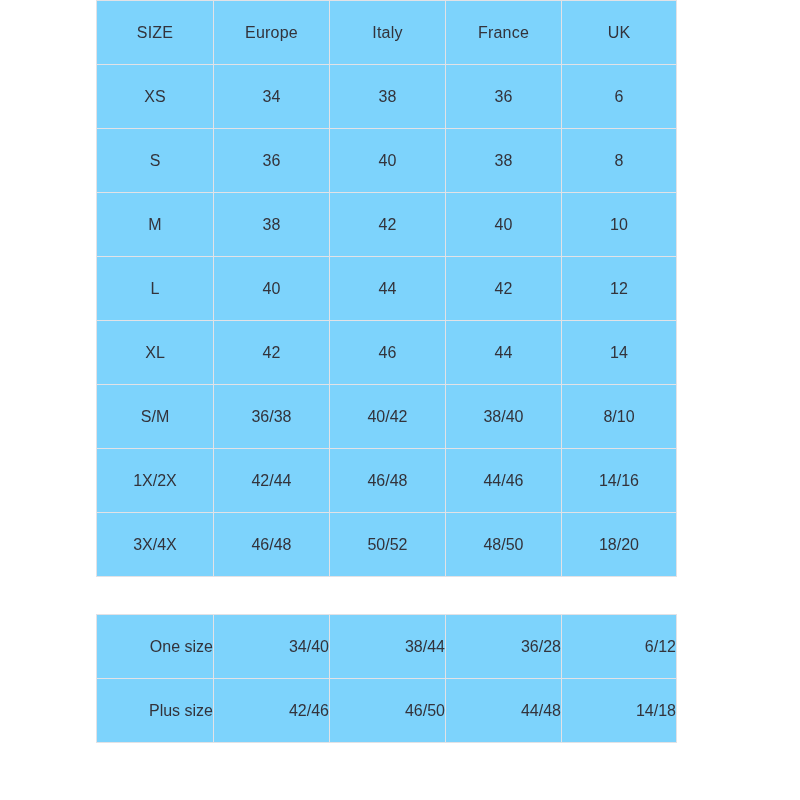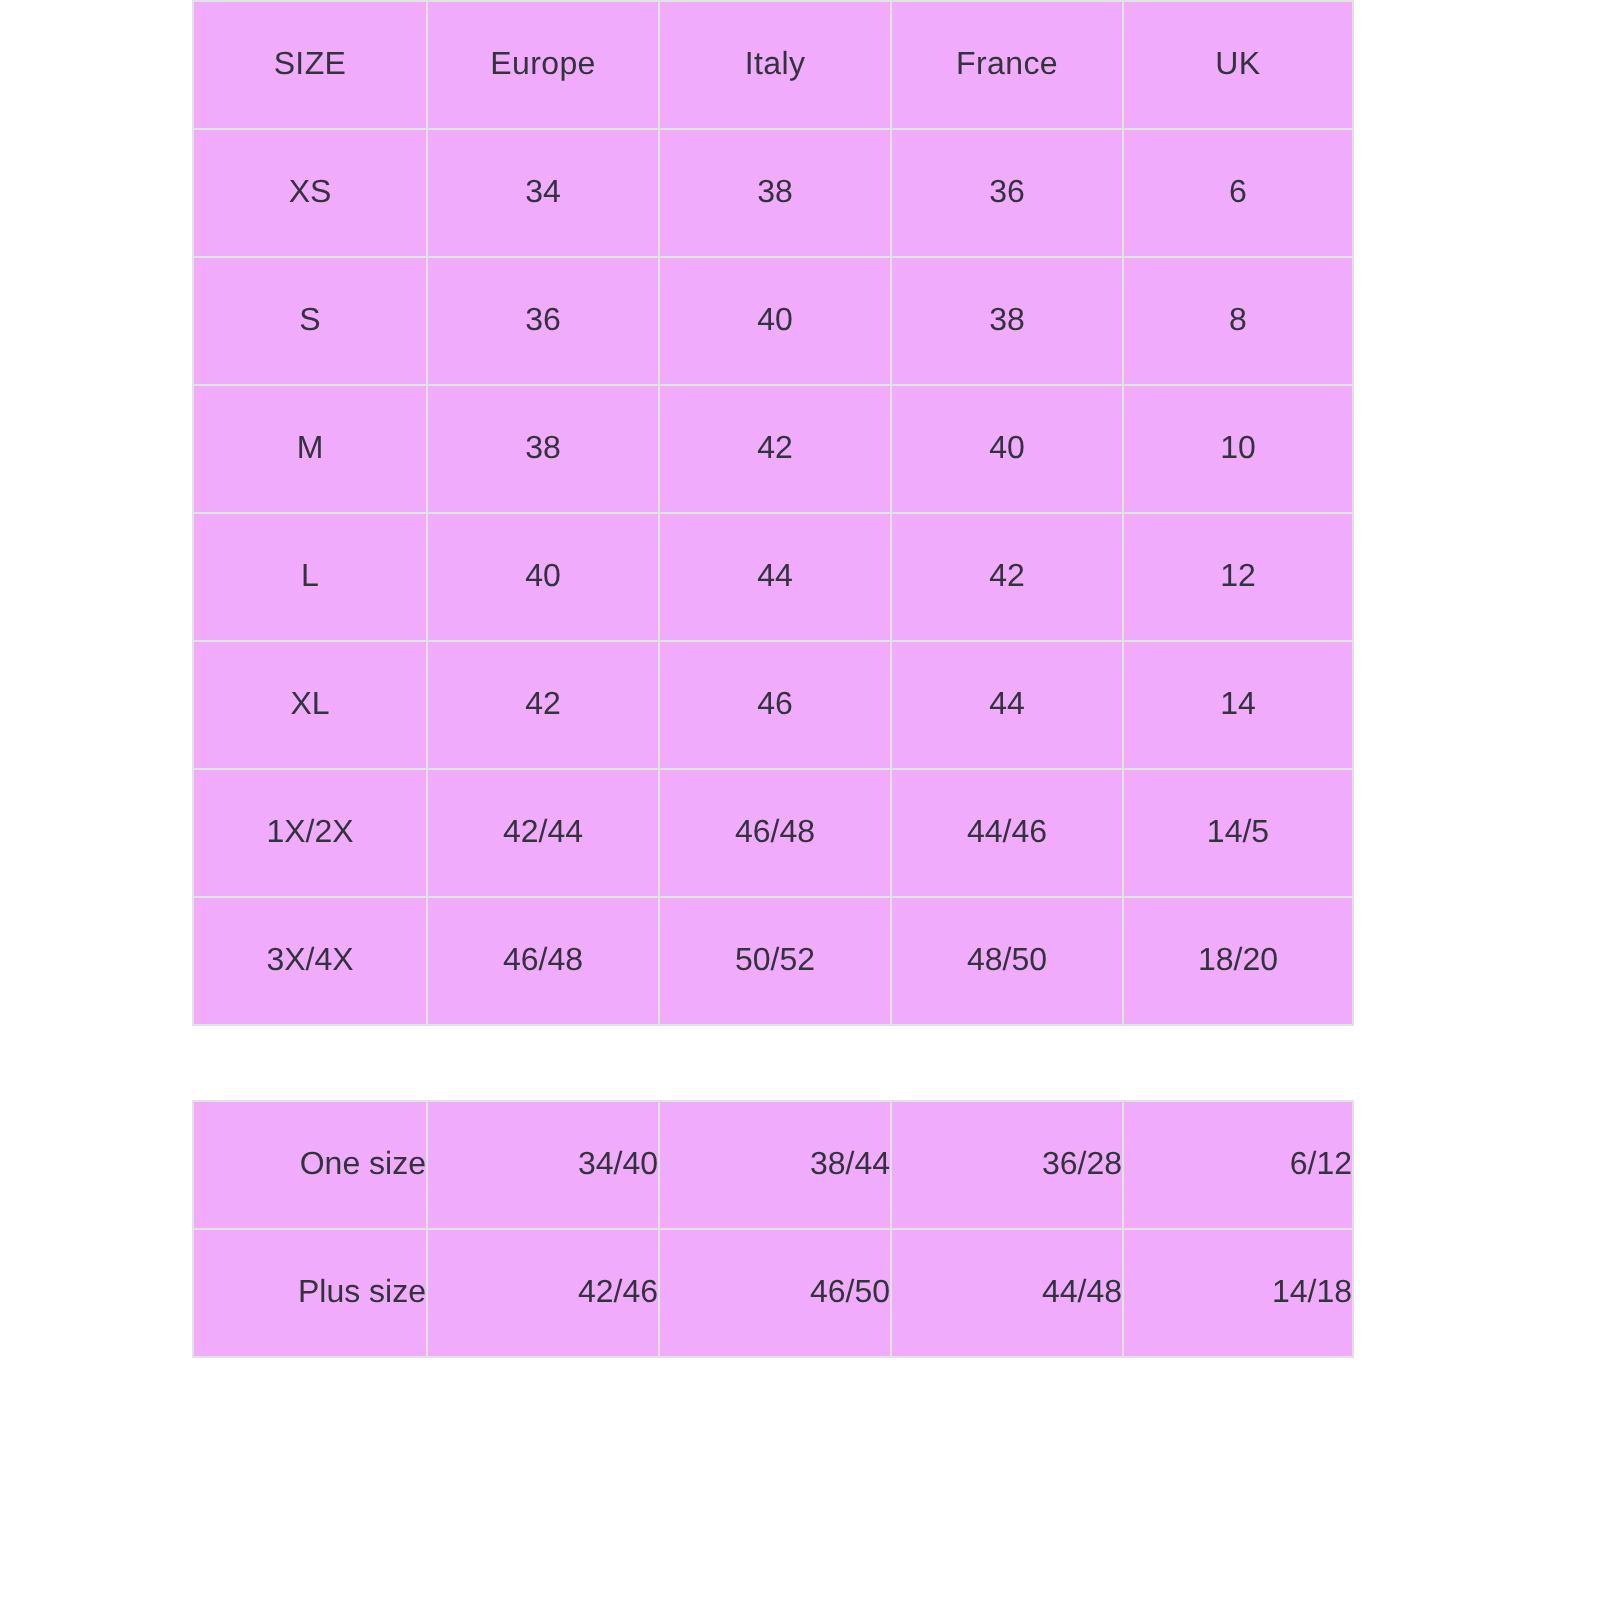--- a/index.html
+++ b/index.html
@@ -23,21 +23,21 @@
   .tables-wrap {
     position: absolute;
     left: 96px;
     top: 0px;
     width: 580px;
   }
   table.size-table {
     border-collapse: collapse;
     table-layout: fixed;
     width: 580px;
-    background: #f0abfc;
+    background: #7dd3fc;
   }
   table.size-table td,
   table.size-table th {
     border: 1px solid #e2e2e6;
     text-align: center;
     vertical-align: middle;
     font-size: 16px;
     font-weight: 400;
     color: #33333b;
     padding: 0;
@@ -131,25 +131,32 @@
           <td class="valcell">12</td>
         </tr>
         <tr>
           <td class="rowlabel">XL</td>
           <td class="valcell">42</td>
           <td class="valcell">46</td>
           <td class="valcell">44</td>
           <td class="valcell">14</td>
         </tr>
         <tr>
+          <td class="rowlabel">S/M</td>
+          <td class="valcell">36/38</td>
+          <td class="valcell">40/42</td>
+          <td class="valcell">38/40</td>
+          <td class="valcell">8/10</td>
+        </tr>
+        <tr>
           <td class="rowlabel">1X/2X</td>
           <td class="valcell">42/44</td>
           <td class="valcell">46/48</td>
           <td class="valcell">44/46</td>
-          <td class="valcell">14/5</td>
+          <td class="valcell">14/16</td>
         </tr>
         <tr>
           <td class="rowlabel">3X/4X</td>
           <td class="valcell">46/48</td>
           <td class="valcell">50/52</td>
           <td class="valcell">48/50</td>
           <td class="valcell">18/20</td>
         </tr>
       </tbody>
     </table>

